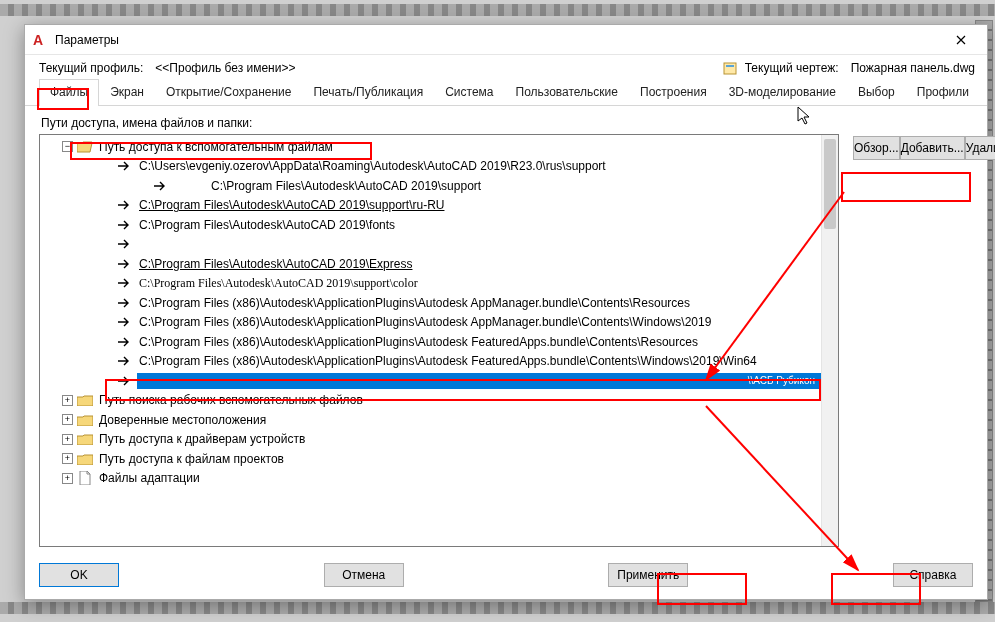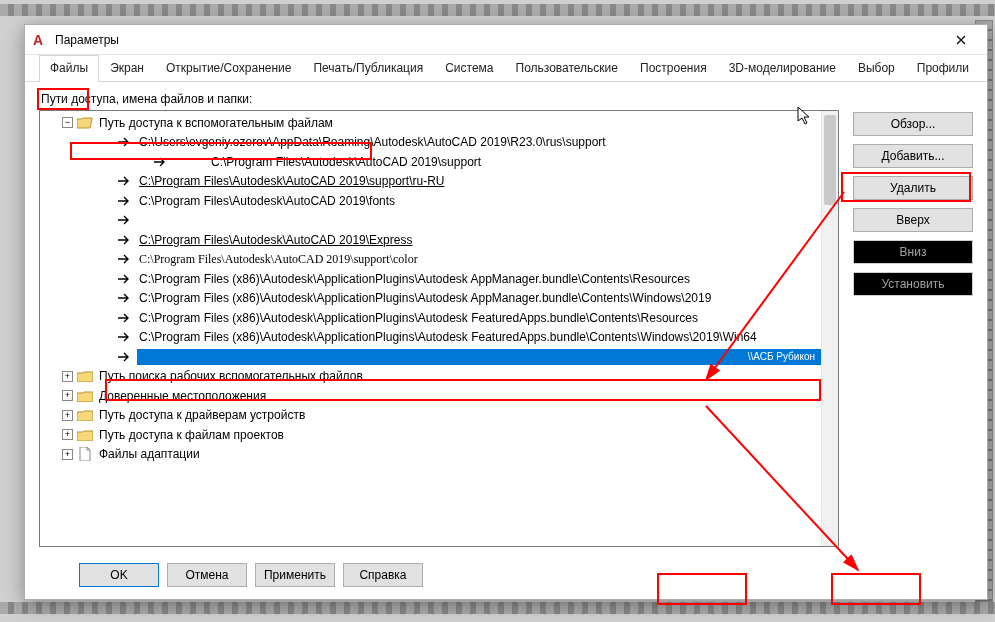--- a/index.html
+++ b/index.html
@@ -138,40 +138,39 @@
   .tree-item .arrow-icon svg { width:14px; height:10px; }
   .tree-item .folder-icon svg { width:16px; height:12px; }
   .tree-item .doc-icon svg { width:12px; height:14px; }
   .tree-item .label-text { padding: 1px 2px; }
   .selected-path {
     background: #0078d7; color:#fff;
     flex:1; height:16px; display:flex; align-items:center; justify-content:flex-end;
     padding-right:6px;
     font-size: 10px;
   }
-  .side-buttons { width: 120px; display:flex; flex-direction:column; gap:8px; padding-top: 2px;}
+  .side-buttons { width: 120px; display:flex; flex-direction:row; padding-top: 2px;}
   .side-buttons button {
     height: 24px;
     background: #e1e1e1;
     border: 1px solid #adadad;
     font-size: 12px;
     font-family: inherit;
     color: #000;
   }
   .side-buttons button:disabled {
     color: #a0a0a0;
     background: #000000;
     border-color: #d0d0d0;
   }
   .bottom-buttons {
     display: flex;
-    justify-content: flex-start;
+    justify-content: space-between;
     gap: 8px;
     padding: 16px 14px 12px 14px;
-    margin-left: 40px;
   }
   .bottom-buttons button {
     width: 80px; height: 24px;
     background: #e1e1e1;
     border: 1px solid #adadad;
     font-size: 12px;
     font-family: inherit;
   }
   .bottom-buttons button.default {
     border: 1px solid #0078d7;
@@ -204,20 +203,33 @@
   <div class="titlebar">
     <span class="app-icon">A</span>
     <span class="title">Параметры</span>
     <div class="close-btn">
       <svg viewBox="0 0 10 10">
           <path d="M1 1 L9 9 M9 1 L1 9" stroke="#000" stroke-width="1.2"></path>
         </svg>
     </div>
   </div>
 
+  <div class="header-row">
+    <span class="label">Текущий профиль:</span>
+    <span>&lt;&lt;Профиль без имени&gt;&gt;</span>
+    <span class="spacer"></span>
+    <span class="dwg-icon">
+      <svg viewBox="0 0 14 14">
+          <rect x="1" y="2" width="12" height="11" fill="#ffe9a8" stroke="#b89334"></rect>
+          <rect x="3" y="4" width="8" height="2" fill="#5aa4d6"></rect>
+        </svg>
+    </span>
+    <span class="label">Текущий чертеж:</span>
+    <span>Пожарная панель.dwg</span>
+  </div>
 
   <div class="tabs">
     <div class="tab active">Файлы</div>
     <div class="tab">Экран</div>
     <div class="tab">Открытие/Сохранение</div>
     <div class="tab">Печать/Публикация</div>
     <div class="tab">Система</div>
     <div class="tab">Пользовательские</div>
     <div class="tab">Построения</div>
     <div class="tab">3D-моделирование</div>

